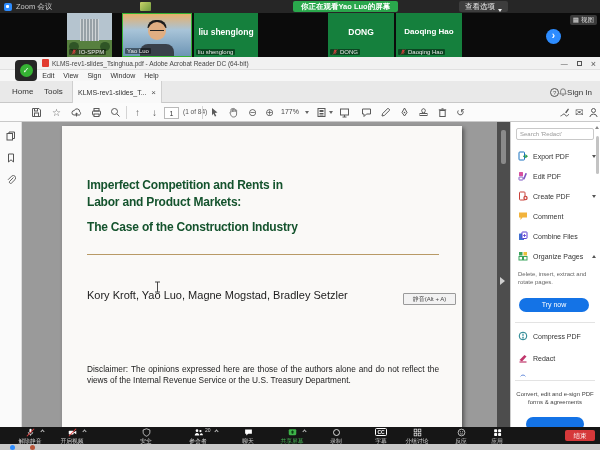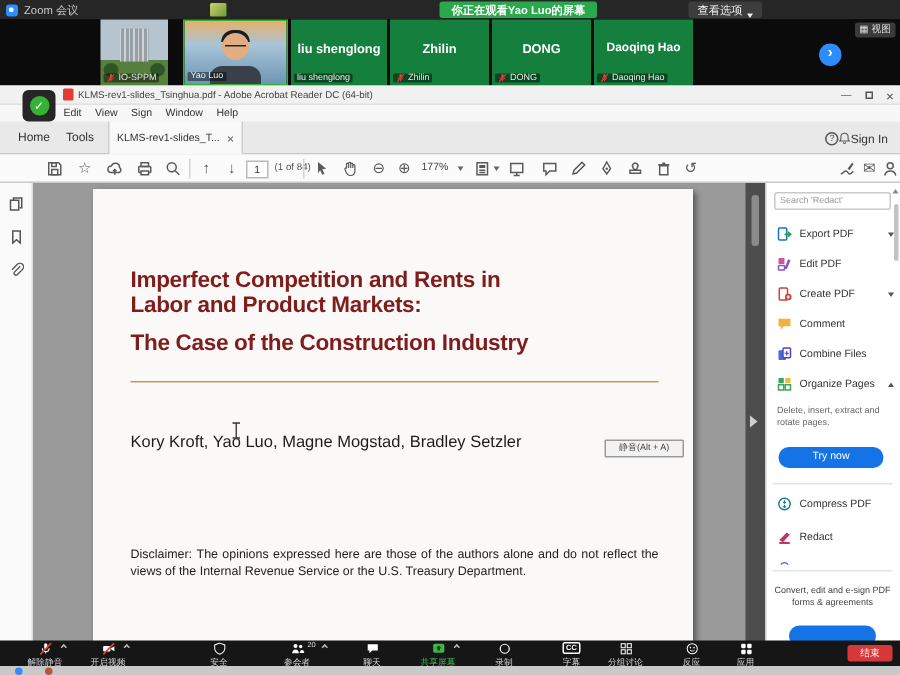--- a/index.html
+++ b/index.html
@@ -66,21 +66,21 @@
   
   .work{position:absolute;top:65px;left:0;right:0;height:306px;overflow:hidden;background:#9a9a9a}
   .rail{position:absolute;left:0;top:0;width:22px;height:100%;background:#fafafa;border-right:1px solid #ddd;display:flex;flex-direction:column;align-items:center;gap:12px;padding-top:9px}
   .rail svg{width:10px;height:10px}
   .docarea{position:absolute;left:22px;top:0;width:475px;height:100%;background:#9a9a9a}
   .divband{position:absolute;left:497px;top:0;width:13px;height:100%;background:#4d4d4d}
   .divthumb{position:absolute;left:4px;top:8px;width:5px;height:34px;background:#8a8a8a;border-radius:2px}
   .collapse{position:absolute;left:3px;top:155px;width:0;height:0;border-top:4px solid transparent;border-bottom:4px solid transparent;border-left:5px solid #cfcfcf}
 
   .page{position:absolute;left:40px;top:4px;width:400px;height:400px;background:#faf9f7;box-shadow:2px 2px 4px rgba(0,0,0,.45)}
-  .s-line{position:absolute;left:25px;font-weight:bold;color:#7f1d1d;font-size:15px;letter-spacing:-.2px;white-space:nowrap}
+  .s-line{position:absolute;left:25px;font-weight:bold;color:#14532d;font-size:12px;letter-spacing:-.2px;white-space:nowrap}
   .s-rule{position:absolute;left:25px;top:128px;width:352px;height:1px;background:#b89a66}
   .s-authors{position:absolute;left:25px;top:163px;font-size:11px;color:#1c1c1c;white-space:nowrap}
   .s-venue{position:absolute;left:25px;top:193px;font-size:12.5px;color:#1c1c1c;font-family:"Liberation Serif","DejaVu Serif",serif;white-space:nowrap}
   .s-disc{position:absolute;left:25px;top:238px;width:352px;font-size:8.3px;color:#222;text-align:justify;line-height:1.35}
   .s-disc .dl{margin-right:3px}
   .tip{position:absolute;left:341px;top:167px;width:53px;height:12px;background:#f2f2f2;border:1px solid #9a9a9a;border-radius:1px;font-size:6px;color:#444;text-align:center;line-height:10px;white-space:nowrap}
   .ibeam{position:absolute;left:92px;top:155px}
 
   
   .panel{position:absolute;left:510px;top:0;width:90px;height:100%;background:#fff;border-left:1px solid #ccc}
@@ -152,32 +152,20 @@
       <span class="nlabel">
         <span>Yao Luo</span>
       </span>
     </div>
     <div class="tile" style="left:194px;width:64px">
       <span class="cname">liu shenglong</span>
       <span class="nlabel">
           <span>liu shenglong</span>
         </span>
     </div>
-    <div class="tile" style="left:260px;width:66px">
-      <span class="cname">Zhilin</span>
-      <span class="nlabel">
-        <svg viewBox="0 0 8 8" width="6" height="6">
-            <rect x="3" y="0.5" width="2" height="4" rx="1" fill="#e04040"></rect>
-            <path d="M2 3.5a2 2 0 0 0 4 0" stroke="#e04040" fill="none" stroke-width=".8"></path>
-            <line x1="4" y1="5.5" x2="4" y2="7" stroke="#e04040" stroke-width=".8"></line>
-            <line x1="1" y1="7.5" x2="7" y2=".5" stroke="#e04040" stroke-width=".9"></line>
-          </svg>
-        <span>Zhilin</span>
-      </span>
-    </div>
     <div class="tile" style="left:328px;width:66px">
       <span class="cname">DONG</span>
       <span class="nlabel">
         <svg viewBox="0 0 8 8" width="6" height="6">
             <rect x="3" y="0.5" width="2" height="4" rx="1" fill="#e04040"></rect>
             <path d="M2 3.5a2 2 0 0 0 4 0" stroke="#e04040" fill="none" stroke-width=".8"></path>
             <line x1="4" y1="5.5" x2="4" y2="7" stroke="#e04040" stroke-width=".8"></line>
             <line x1="1" y1="7.5" x2="7" y2=".5" stroke="#e04040" stroke-width=".9"></line>
           </svg>
         <span>DONG</span>

